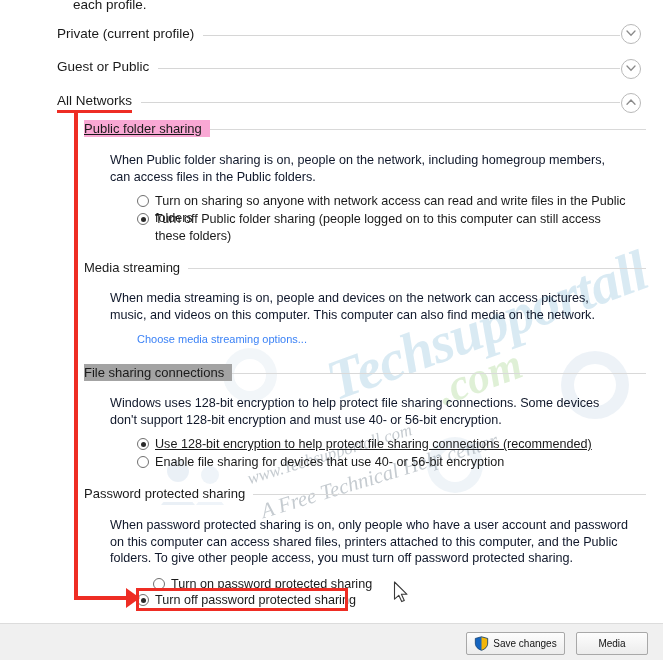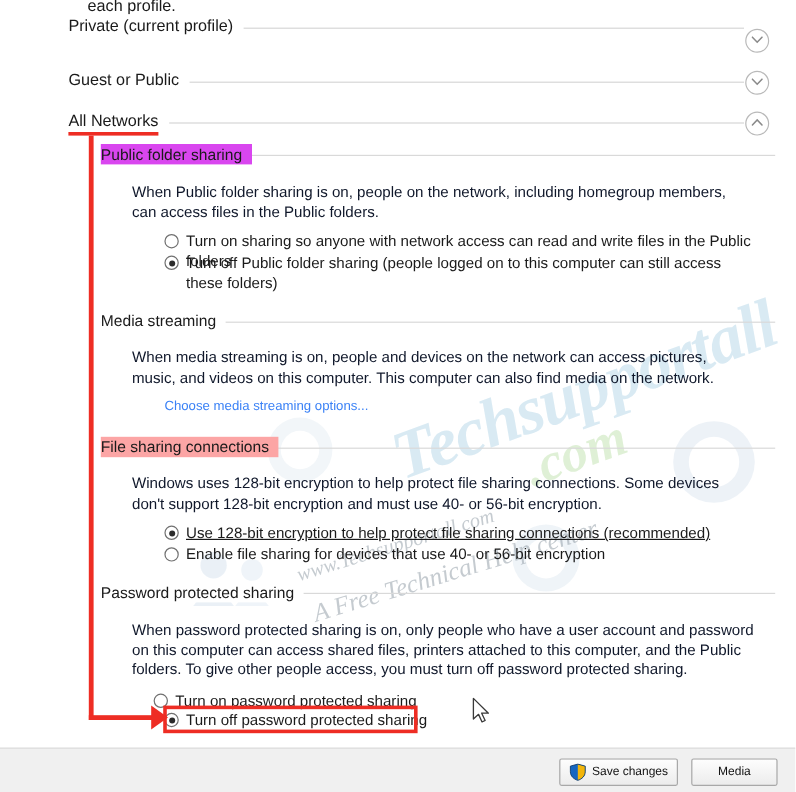--- a/index.html
+++ b/index.html
@@ -167,21 +167,21 @@
     <div class="wm wm-main">Techsupportall</div>
     <div class="wm wm-com">.com</div>
     <div class="wm wm-sub1">www.Techsupportall.com</div>
     <div class="wm wm-sub2">A Free Technical Help center</div>
   </div>
 
   <div class="content">
 
     <div class="lead">each profile.</div>
 
-    <div class="profrow" style="top:12px;width:563px;text-decoration:underline;">
+    <div class="profrow" style="top:24px;width:563px;text-decoration:underline;">
       <div class="rule"></div>
       <div class="lbl" style="position:relative;z-index:2;background:#fff;padding-right:9px;">Private (current profile)</div>
     </div>
     <div class="chevbtn" style="left:621px;top:24px;">
       <svg width="10" height="7" viewBox="0 0 10 7">
           <path d="M1 1 L5 5.2 L9 1" stroke="#8a8a8a" stroke-width="1.3" fill="none" stroke-linecap="round"></path>
         </svg>
     </div>
 
     <div class="profrow" style="top:57px;width:563px;">
@@ -199,21 +199,21 @@
       <div class="lbl" style="position:relative;z-index:2;background:#fff;padding-right:9px;">All Networks</div>
     </div>
     <div class="chevbtn" style="left:621px;top:93px;">
       <svg width="10" height="7" viewBox="0 0 10 7">
           <path d="M1 5.2 L5 1 L9 5.2" stroke="#8a8a8a" stroke-width="1.3" fill="none" stroke-linecap="round"></path>
         </svg>
     </div>
 
     <div class="sec-head" style="left:84px;top:120px;width:562px;">
       <div class="sec-rule" style="left:0;width:562px;"></div>
-      <div class="t" style="background:#d946ef;">Public folder sharing</div>
+      <div class="t" style="background:#f9a8d4;text-decoration:underline;">Public folder sharing</div>
     </div>
     <div class="para" style="left:110px;top:152px;width:515px;">When Public folder sharing is on, people on the network, including homegroup members, can access files in the Public folders.</div>
 
     <div class="opt" style="left:137px;top:193px;width:500px;">
       <span class="radio"></span>
       <span class="txt">Turn on sharing so anyone with network access can read and write files in the Public folders</span>
     </div>
     <div class="opt" style="left:137px;top:211px;width:495px;">
       <span class="radio on"></span>
       <span class="txt">Turn off Public folder sharing (people logged on to this computer can still access these folders)</span>
@@ -221,40 +221,40 @@
 
     <div class="sec-head" style="left:84px;top:259px;width:562px;">
       <div class="sec-rule" style="left:0;width:562px;"></div>
       <div class="t" style="background:#fff;">Media streaming</div>
     </div>
     <div class="para" style="left:110px;top:290px;width:516px;">When media streaming is on, people and devices on the network can access pictures, music, and videos on this computer. This computer can also find media on the network.</div>
     <div class="link" style="left:137px;top:333px;">Choose media streaming options...</div>
 
     <div class="sec-head" style="left:84px;top:364px;width:562px;">
       <div class="sec-rule" style="left:0;width:562px;"></div>
-      <div class="t" style="background:#fca5a5;">File sharing connections</div>
+      <div class="t" style="background:#a3a3a3;">File sharing connections</div>
     </div>
     <div class="para" style="left:110px;top:395px;width:512px;">Windows uses 128-bit encryption to help protect file sharing connections. Some devices don't support 128-bit encryption and must use 40- or 56-bit encryption.</div>
 
     <div class="opt" style="left:137px;top:436px;width:500px;text-decoration:underline;">
       <span class="radio on"></span>
       <span class="txt">Use 128-bit encryption to help protect file sharing connections (recommended)</span>
     </div>
     <div class="opt" style="left:137px;top:454px;width:500px;">
       <span class="radio"></span>
       <span class="txt">Enable file sharing for devices that use 40- or 56-bit encryption</span>
     </div>
 
     <div class="sec-head" style="left:84px;top:485px;width:562px;">
       <div class="sec-rule" style="left:0;width:562px;"></div>
       <div class="t" style="background:#fff;">Password protected sharing</div>
     </div>
     <div class="para" style="left:110px;top:517px;width:528px;">When password protected sharing is on, only people who have a user account and password on this computer can access shared files, printers attached to this computer, and the Public folders. To give other people access, you must turn off password protected sharing.</div>
 
-    <div class="opt" style="left:128px;top:576px;width:300px;">
+    <div class="opt" style="left:153px;top:576px;width:300px;">
       <span class="radio"></span>
       <span class="txt">Turn on password protected sharing</span>
     </div>
     <div class="opt" style="left:137px;top:592px;width:300px;">
       <span class="radio on"></span>
       <span class="txt">Turn off password protected sharing</span>
     </div>
 
   </div>
 

